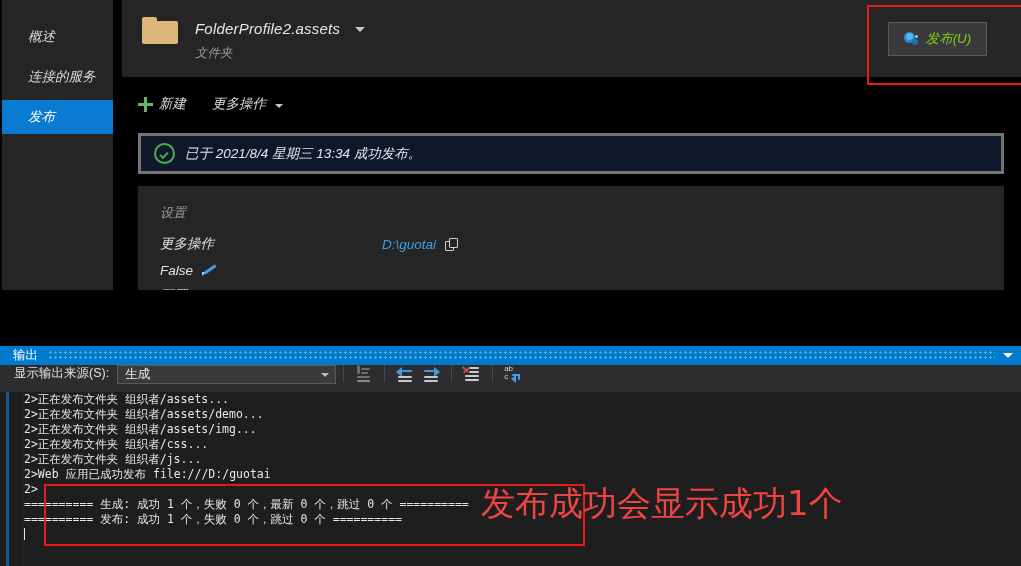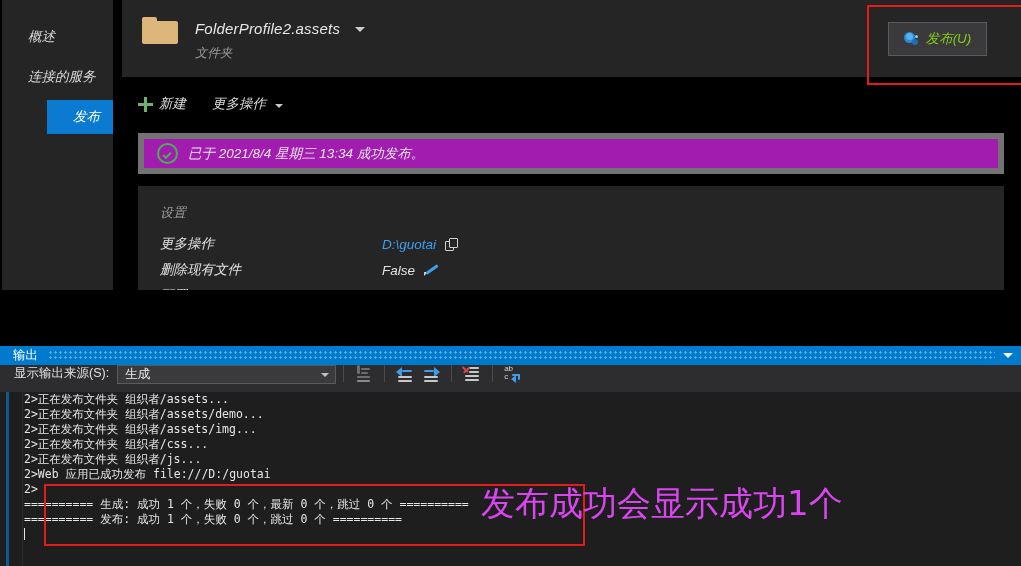--- a/index.html
+++ b/index.html
@@ -13,21 +13,21 @@
 
   
   .top-area{position:absolute;left:2px;top:0;width:1021px;height:290px;background:#000;overflow:hidden;font-style:italic;}
 
   
   .nav{position:absolute;left:0;top:0;width:111px;height:346px;background:#252526;}
   .nav-item{
     height:34px;line-height:34px;color:#d8d8d8;font-size:13.5px;
     padding-left:26px;box-sizing:border-box;cursor:default;white-space:nowrap;
   }
-  .nav-item.selected{background:#0a7bd0;color:#ffffff;margin-left:45px;}
+  .nav-item.selected{background:#0a7bd0;color:#ffffff;}
 
   
   .header-card{
     position:absolute;left:120px;top:0;right:0;height:77px;background:#252526;
   }
   .folder-icon{position:absolute;left:20px;top:17px;width:36px;height:27px;}
   .folder-icon .tab{position:absolute;left:0;top:0;width:15px;height:5px;background:#dcb67a;border-radius:2px 2px 0 0;}
   .folder-icon .body{position:absolute;left:0;top:4px;width:36px;height:23px;background:#dcb67a;border-radius:2px;}
   .profile-name{position:absolute;left:73px;top:20px;color:#e8e8e8;font-size:15px;letter-spacing:.2px;}
   .profile-caret{position:absolute;top:27px;width:0;height:0;border-left:5px solid transparent;border-right:5px solid transparent;border-top:5px solid #cccccc;}
@@ -38,21 +38,21 @@
   .btn-flat{display:flex;align-items:center;gap:6px;color:#dcdcdc;font-size:13.5px;cursor:pointer;white-space:nowrap;}
   .plus{position:relative;width:15px;height:15px;display:inline-block;}
   .plus:before,.plus:after{content:"";position:absolute;background:#6cb16c;}
   .plus:before{left:6px;top:0;width:3px;height:15px;}
   .plus:after{left:0;top:6px;width:15px;height:3px;}
   .dd-caret{width:0;height:0;border-left:4px solid transparent;border-right:4px solid transparent;border-top:4px solid #c8c8c8;margin-left:3px;margin-top:3px;}
 
   
   .banner{
     position:absolute;left:136px;top:133px;width:866px;height:41px;
-    background:#a21caf;border:6px solid #737373;box-sizing:border-box;
+    background:#0f172a;border:3px solid #737373;box-sizing:border-box;
     display:flex;align-items:center;
   }
   .check{
     width:17px;height:17px;border-radius:50%;border:2px solid #4caf50;
     margin-left:13px;position:relative;flex:0 0 auto;
   }
   .check:after{
     content:"";position:absolute;left:4px;top:7px;width:6px;height:3px;
     border-left:2px solid #4caf50;border-bottom:2px solid #4caf50;
     transform:rotate(-45deg);
@@ -134,21 +134,21 @@
   }
   .ow-text .ln-row{height:15px;}
   .caretline{display:inline-block;width:1px;height:12px;background:#e6e6e6;vertical-align:-2px;}
 
   
   .out-highlight{
     position:absolute;left:44px;top:484px;width:541px;height:62px;
     border:2px solid #e31b1b;box-sizing:border-box;pointer-events:none;
   }
   .annot{
-    position:absolute;left:481px;top:481px;color:#d946ef;font-size:34px;
+    position:absolute;left:481px;top:481px;color:#ef4444;font-size:34px;
     font-family:"DejaVu Sans","Liberation Sans",sans-serif;white-space:nowrap;
   }
 </style>
 </head>
 <body>
 
 <div id="app">
 
   <div class="top-area">
 
@@ -199,21 +199,20 @@
       <div class="srow" style="top:48px">
         <span class="slabel">更多操作</span>
         <span class="sval">D:\guotai</span>
         <span class="copy-ico">
             <i class="b"></i>
             <i class="f"></i>
           </span>
       </div>
 
       <div class="srow" style="top:74px">
-        <span class="slabel">删除现有文件</span>
         <span class="sval plain">False</span>
         <span class="pencil">
             <em></em>
             <span></span>
           </span>
       </div>
 
       <div class="srow" style="top:100px">
         <span class="slabel">配置</span>
         <span class="sval plain">Release</span>

